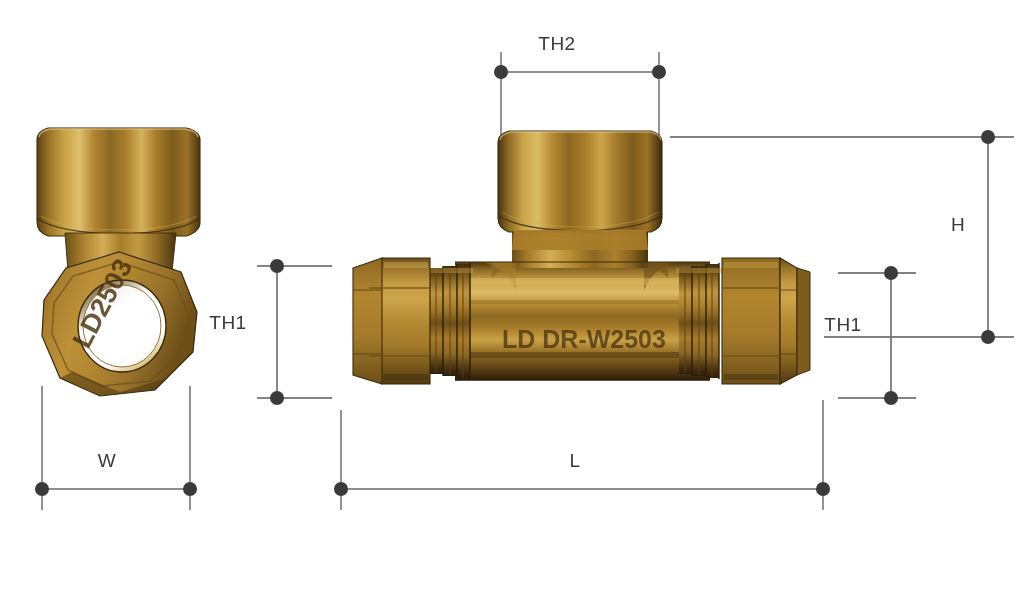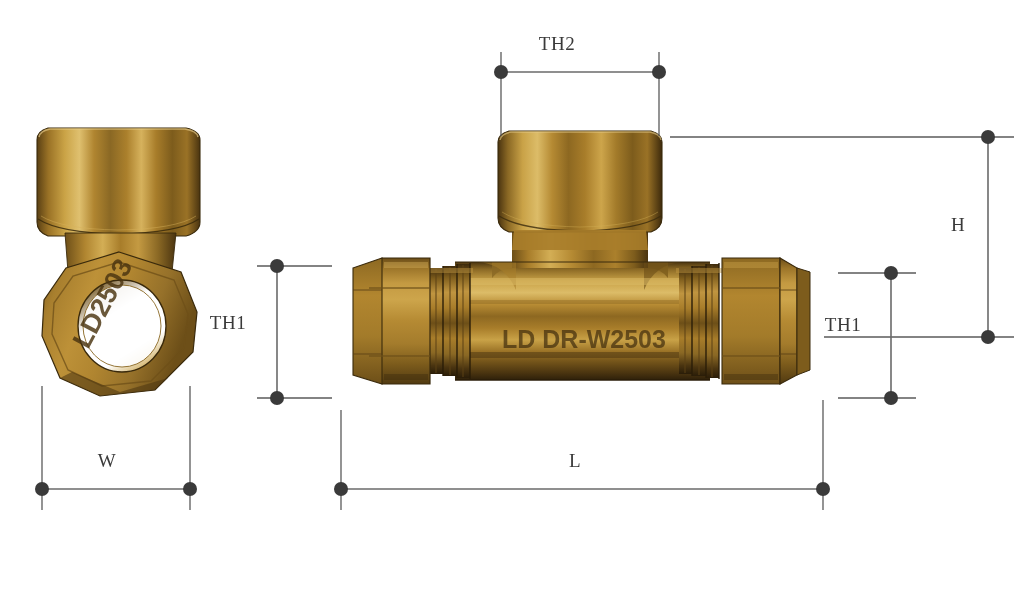--- a/index.html
+++ b/index.html
@@ -17,21 +17,21 @@
   }
   svg.layer {
     position: absolute;
     left: 0;
     top: 0;
     width: 1024px;
     height: 590px;
   }
   .dim-label {
     position: absolute;
-    font-family: Liberation Serif, serif;
+    font-family: Liberation Sans, sans-serif;
     font-size: 19px;
     color: #3a3a3a;
     letter-spacing: 0.5px;
     white-space: nowrap;
     background: #ffffff;
     padding: 0 4px;
   }
 </style>
 </head>
 <body>

